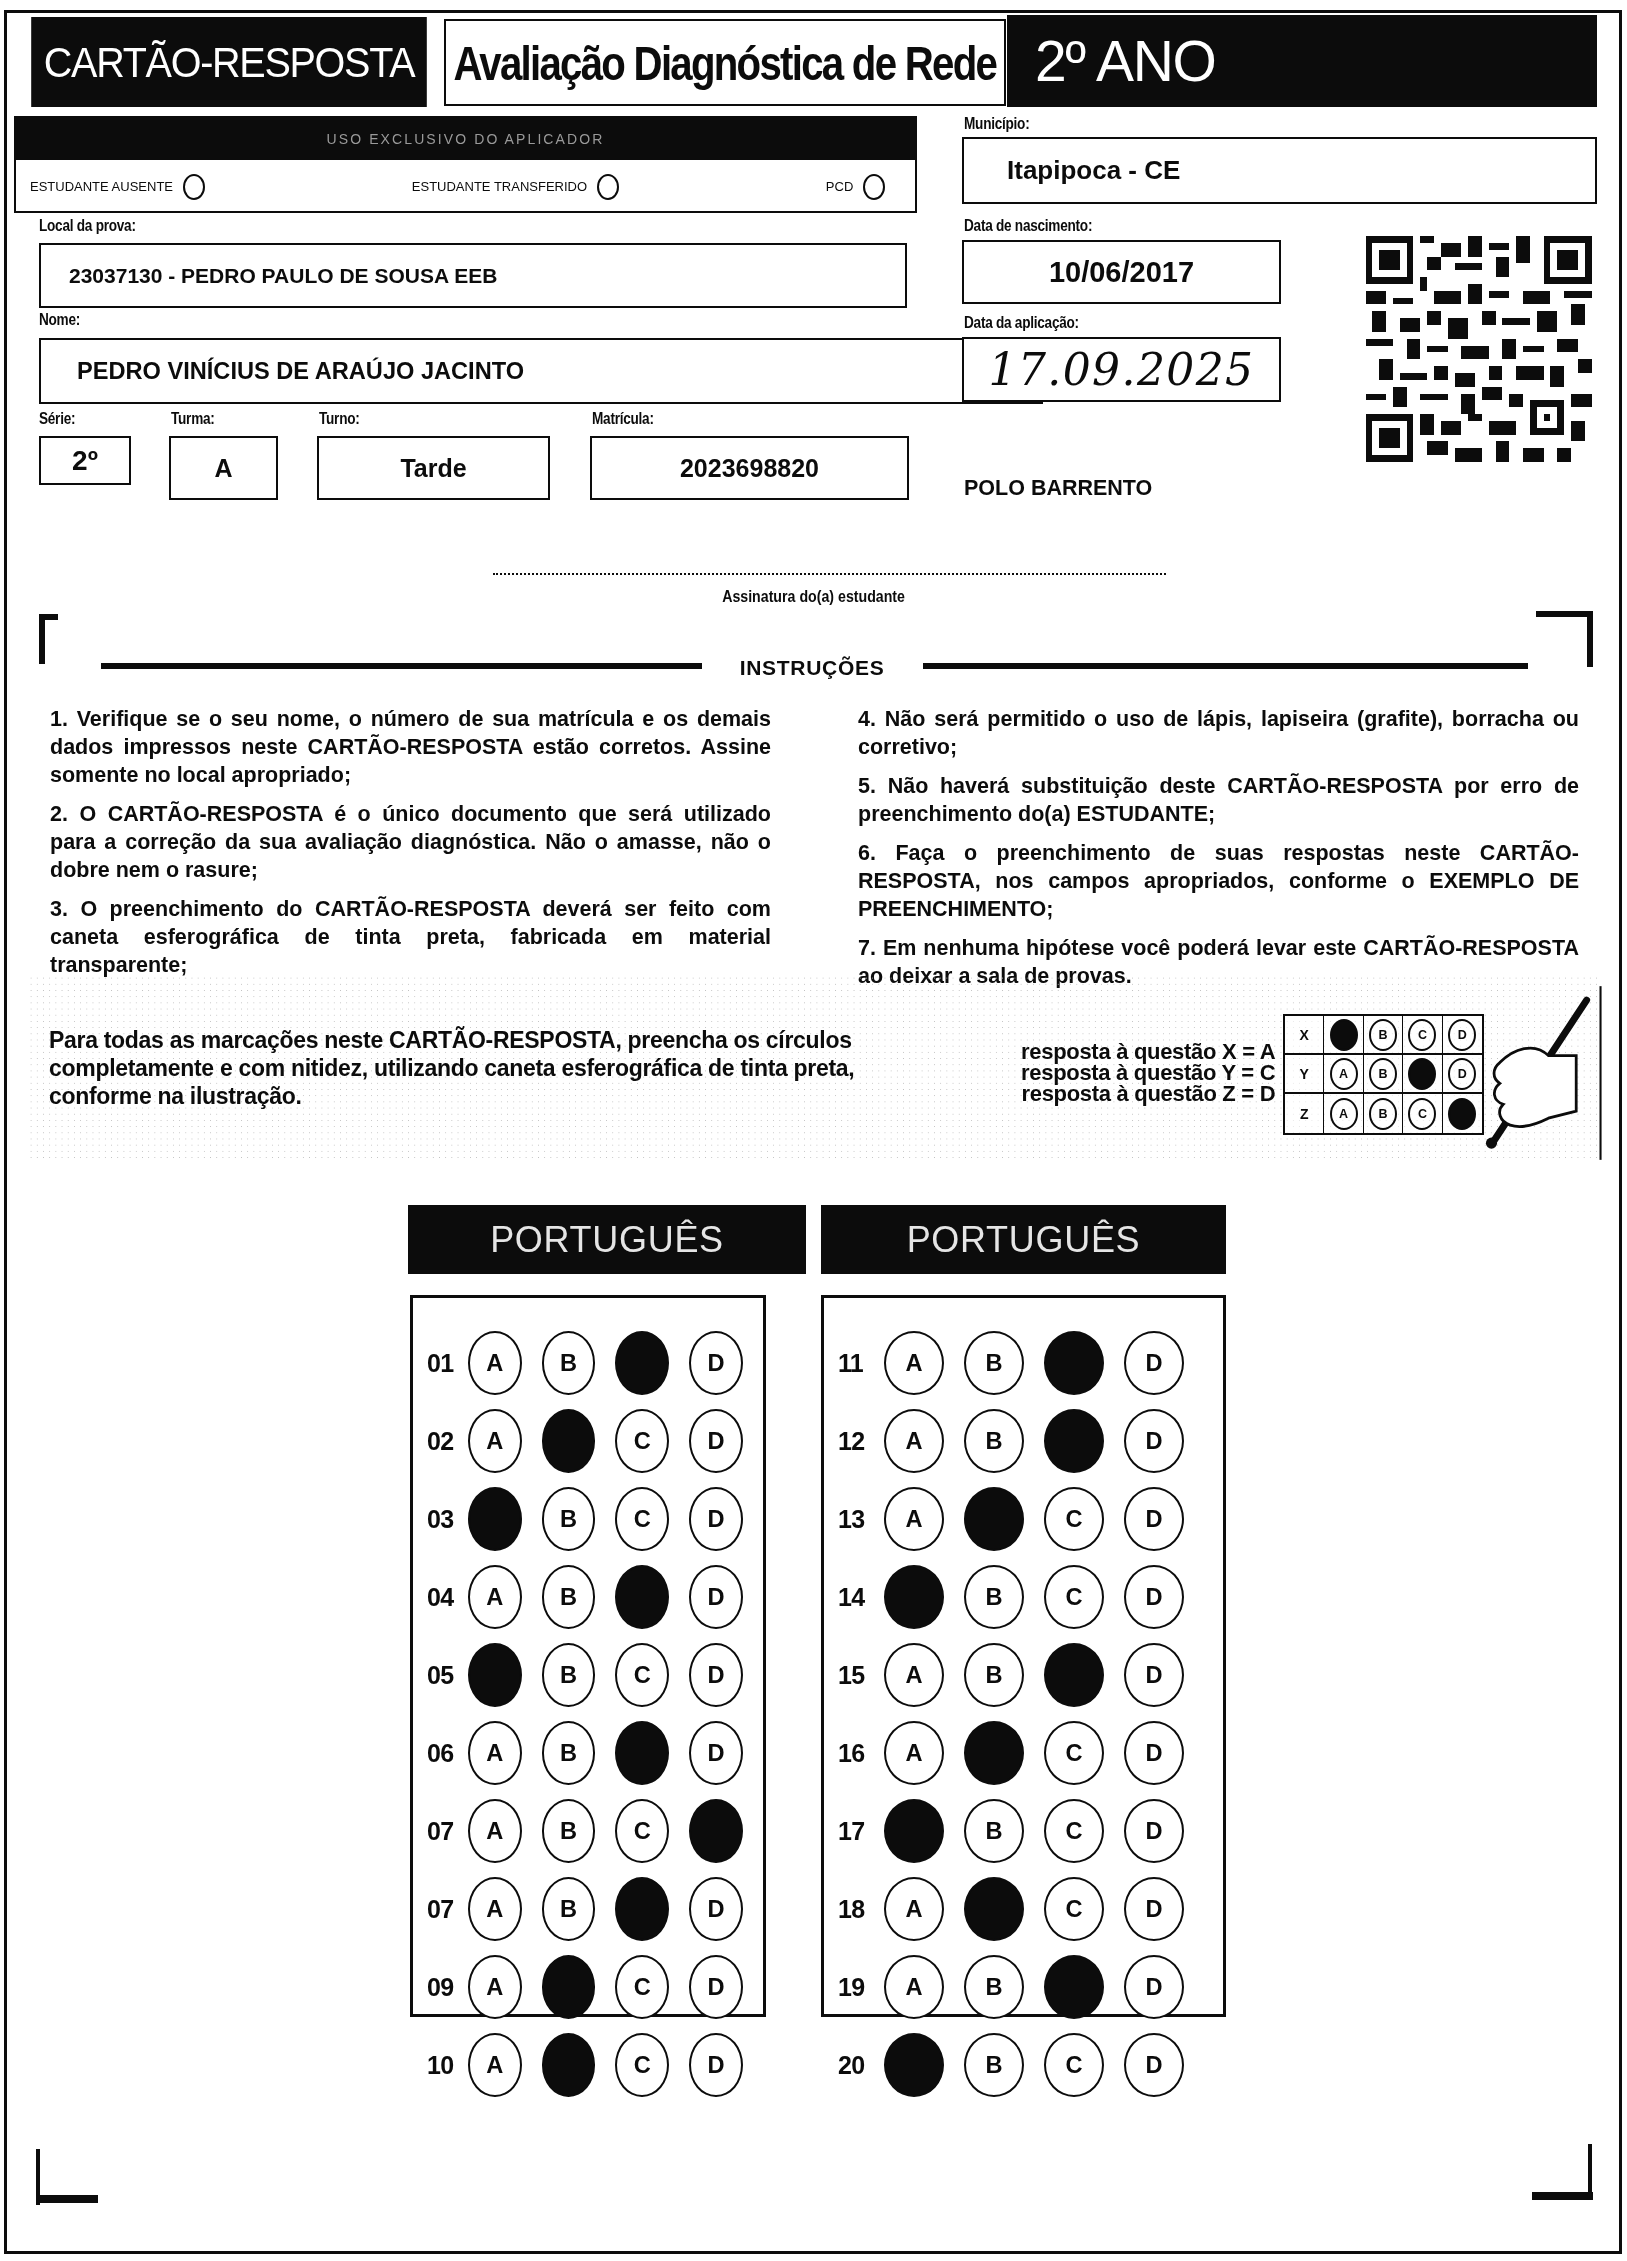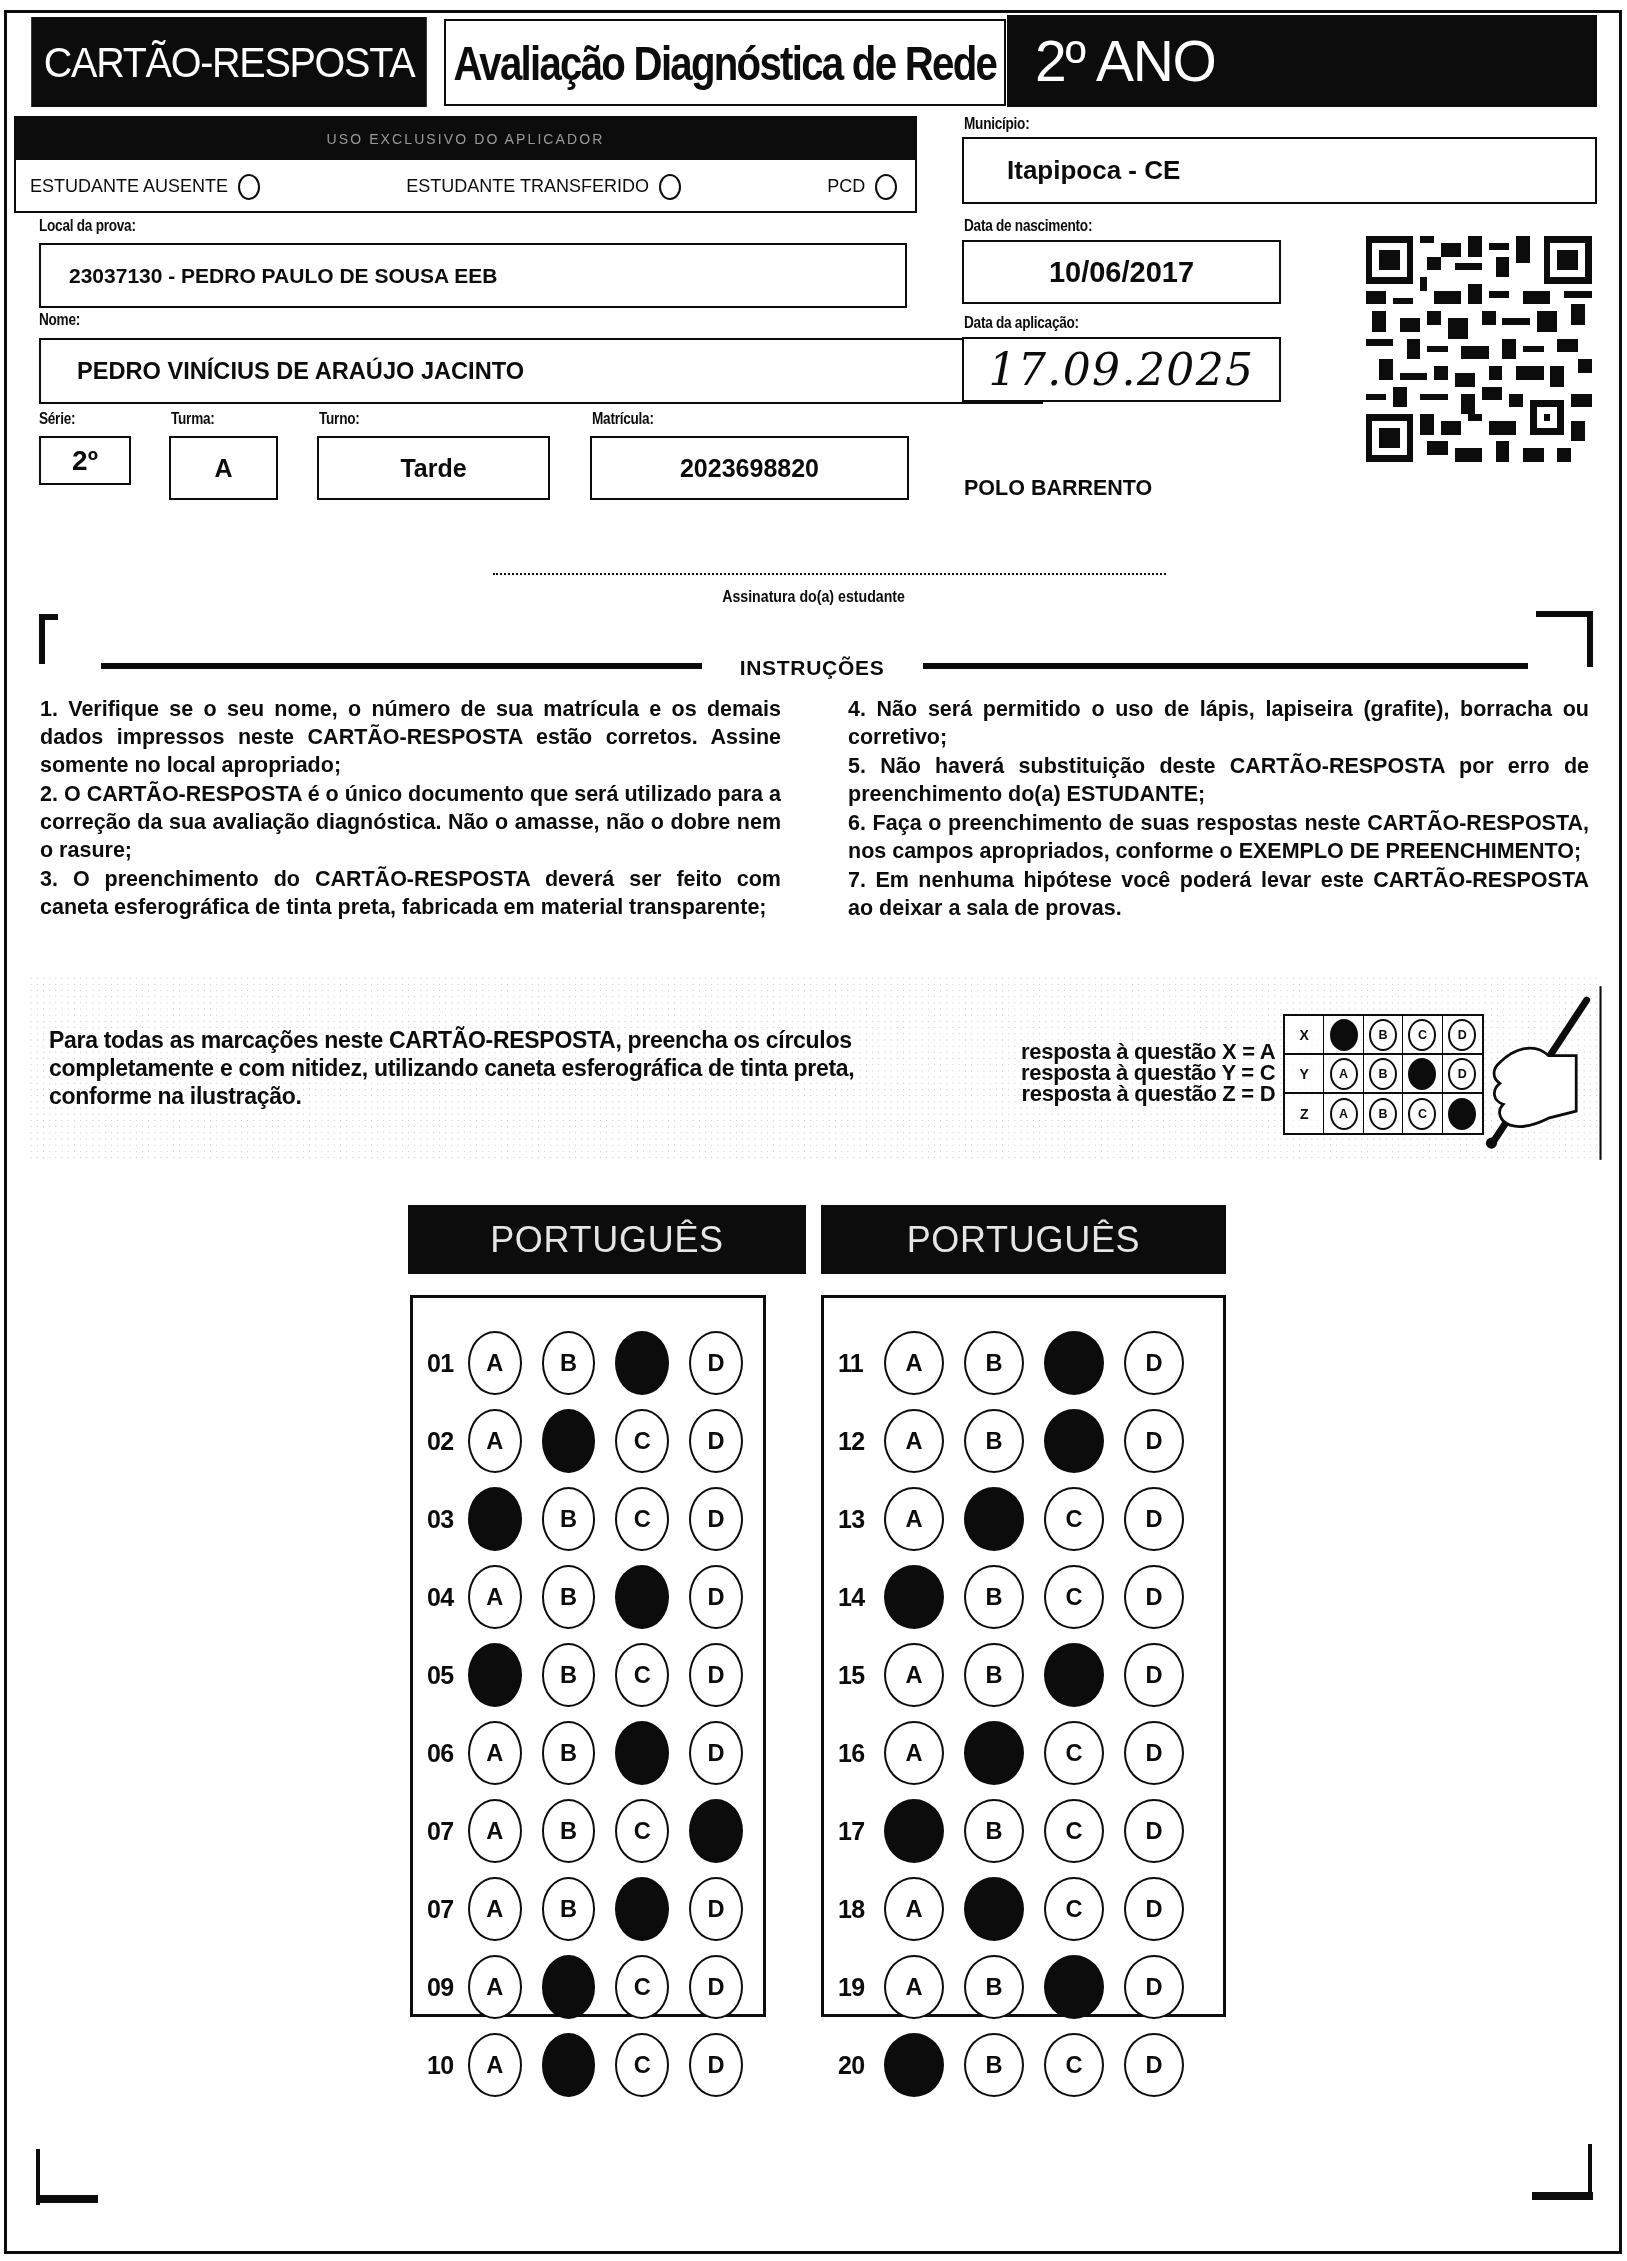--- a/index.html
+++ b/index.html
@@ -20,39 +20,39 @@
     font-family: "Liberation Sans", sans-serif; font-size: 43px; letter-spacing: -1.4px; transform: scaleX(0.92); }
   .hdr-white { left: 444px; top: 19.4px; width: 562px; height: 87px; border: 2.1px solid #0c0c0c; background: #fff;
     display: flex; align-items: center; justify-content: center; }
   .hdr-white span { font-weight: bold; font-size: 49px; letter-spacing: -2.1px; display: inline-block; transform: scaleX(0.82); white-space: nowrap; }
   .hdr-grade { left: 1007px; top: 15.3px; width: 590px; height: 92px; padding-left: 28px; font-size: 57px; letter-spacing: -1.4px; }
 
   
   .aplic { left: 14px; top: 116px; width: 903px; height: 97px; border: 2.1px solid #0c0c0c; }
   .aplic-bar { height: 42px; background: #0c0c0c; color: #9a9a9a; font-size: 14px; letter-spacing: 2.1px;
     display: flex; align-items: center; justify-content: center; }
-  .aplic-row { height: 53px; display: flex; align-items: center; justify-content: space-between; padding: 0 18px 0 14px; font-size: 18px; }
+  .aplic-row { height: 53px; display: flex; align-items: center; justify-content: space-between; padding: 0 30px 0 14px; font-size: 13px; }
   .aplic-opt { display: flex; align-items: center; gap: 9.7px; cursor: pointer; }
   .radio { width: 22px; height: 26px; border: 2.1px solid #0c0c0c; border-radius: 50%; display: inline-block; }
 
   .lbl { font-size: 16px; font-weight: bold; letter-spacing: -0.3px; transform-origin: left; transform: scaleX(0.85); white-space: nowrap; }
   .field { border: 2.8px solid #0c0c0c; display: flex; align-items: center; font-weight: bold; background: #fff; }
 
   .qr { left: 1364px; top: 236px; width: 229px; height: 226px; }
 
   .sig-line { left: 493px; top: 573px; width: 673px; border-top: 2.1px dotted #0c0c0c; }
   .sig-label { left: 0; top: 587px; width: 1627px; text-align: center; font-size: 16.7px; font-weight: bold; }
   .sig-label span { display: inline-block; transform: scaleX(0.85); }
 
   .corner { position: absolute; background: #0c0c0c; }
 
   .instr-title { left: 694px; top: 656px; width: 236px; text-align: center; font-size: 21px; font-weight: bold; letter-spacing: 0.7px; }
   .instr-rule { height: 6.2px; background: #0c0c0c; top: 663px; }
   .instr-col { top: 694px; font-size: 21.5px; font-weight: bold; line-height: 28px; text-align: justify; }
-  .instr-col p { margin: 1px; }
+  .instr-col p { margin: 11px; }
 
   .example { left: 28px; top: 975px; width: 1569px; height: 187px;
     background-image: radial-gradient(#bdbdbd 0.7px, transparent 0.8px); background-size: 6.2px 6.2px; }
   .example-text { left: 49px; top: 1026px; width: 819px; font-size: 23px; font-weight: bold; line-height: 28px; letter-spacing: -0.3px; }
   .ex-legend { left: 1021px; top: 1041px; font-size: 22px; font-weight: bold; line-height: 21px; text-align: right; letter-spacing: -0.3px; }
   .ex-grid { left: 1283px; top: 1014px; width: 201px; border: 2.8px solid #0c0c0c; background: rgba(255,255,255,0.6); }
   .ex-row { display: flex; height: 39px; border-bottom: 2.8px solid #0c0c0c; }
   .ex-row:last-child { border-bottom: none; }
   .ex-cell { width: 40px; border-right: 1.4px solid #0c0c0c; display: flex; align-items: center; justify-content: center; font-size: 14px; font-weight: bold; }
   .ex-cell:last-child { border-right: none; }

